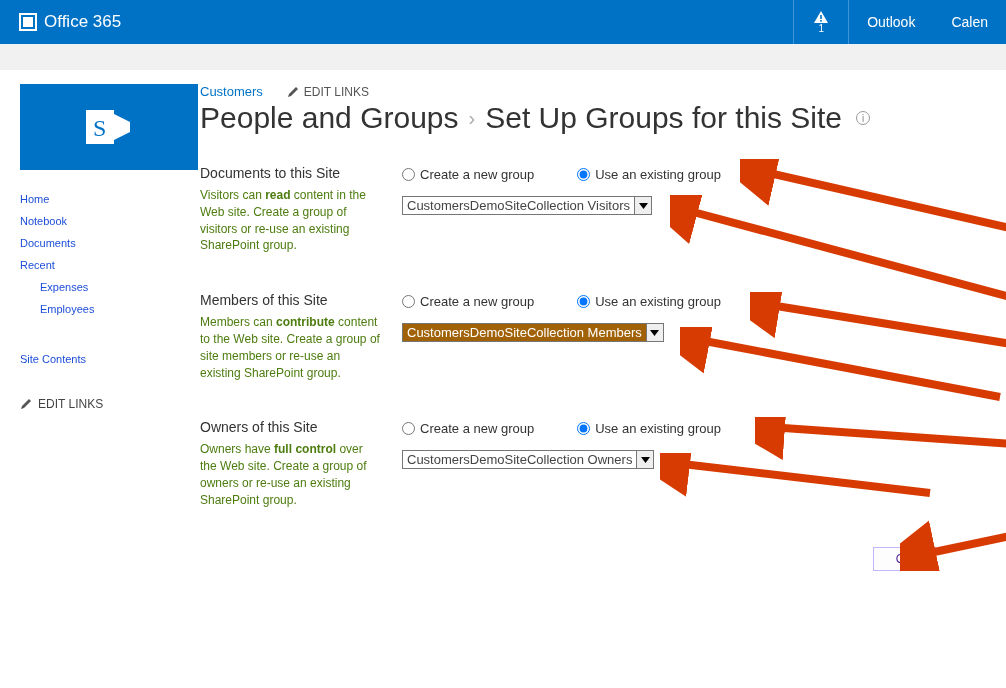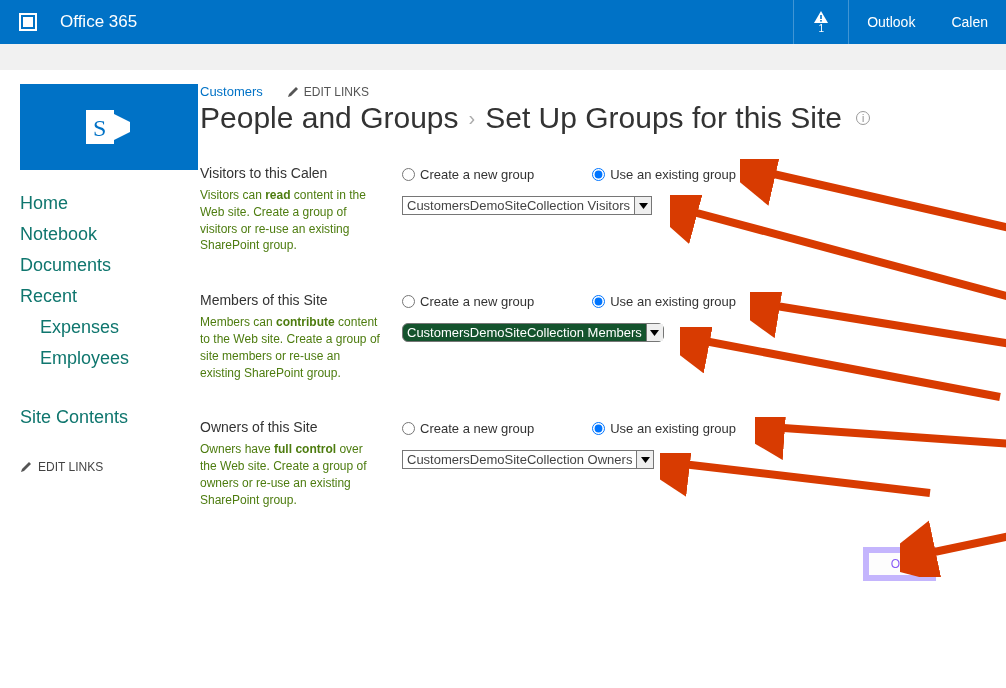--- a/index.html
+++ b/index.html
@@ -1,70 +1,70 @@
 <!DOCTYPE html>
 <html><head>
 <meta charset="utf-8">
 <style>
   * { box-sizing: border-box; margin: 0; padding: 0; }
   body { font-family: "Segoe UI", Arial, sans-serif; font-size: 13px; color: #444; background: #fff; width: 1006px; }
   
   
   .topbar { background: #0072c6; height: 44px; display: flex; align-items: center; color: #fff; position: relative; }
-  .brand { display: flex; align-items: center; padding-left: 18px; gap: 22px; font-size: 17px; }
+  .brand { display: flex; align-items: center; padding-left: 18px; gap: 6px; font-size: 17px; }
   .brand-icon { width: 20px; height: 20px; }
   .topbar-right { margin-left: auto; display: flex; align-items: stretch; height: 100%; }
   .notif { width: 56px; display: flex; flex-direction: column; align-items: center; justify-content: center; border-left: 1px solid rgba(255,255,255,0.25); border-right: 1px solid rgba(255,255,255,0.25); font-size: 10px; }
   .notif svg { width: 14px; height: 12px; }
   .topnav-item { padding: 0 18px; display: flex; align-items: center; font-size: 14px; }
   
   
   .graystrip { background: #f1f1f1; height: 26px; }
   
   
   .main { display: flex; }
   .leftcol { width: 200px; flex-shrink: 0; }
   .rightcol { flex: 1; padding-top: 14px; }
   
   .site-logo { width: 178px; height: 86px; background: #0072c6; margin-left: 20px; margin-top: 14px; display: flex; align-items: center; justify-content: center; }
   .site-logo svg { width: 54px; height: 54px; }
   
   .sidenav { margin-top: 18px; margin-left: 20px; }
-  .sidenav li { list-style: none; padding: 5px 0; font-size: 18px; color: #0f766e; cursor: pointer; }
+  .sidenav li { list-style: none; padding: 5px 0; font-size: 11px; color: #1d4ed8; cursor: pointer; }
   .sidenav li.indent { padding-left: 20px; }
   .sidenav .edit-links { margin-top: 22px; color: #444; font-size: 12px; display: flex; align-items: center; gap: 6px; }
   .pencil { width: 12px; height: 12px; }
   
   .breadcrumb { display: flex; gap: 24px; font-size: 13px; }
   .breadcrumb a { color: #0072c6; text-decoration: none; }
   .breadcrumb .edit { color: #555; display: flex; align-items: center; gap: 5px; font-size: 12px; }
   
   .page-title { font-size: 30px; font-weight: 200; color: #333; margin-top: 2px; display: flex; align-items: center; gap: 10px; }
   .page-title .sep { color: #aaa; font-size: 20px; }
   .info-icon { width: 14px; height: 14px; border: 1px solid #999; border-radius: 50%; display: inline-flex; align-items: center; justify-content: center; font-size: 10px; color: #888; margin-left: 4px; }
   
   .form-area { margin-top: 30px; }
   .section { display: flex; margin-bottom: 38px; position: relative; }
   .section-desc { width: 202px; padding-right: 20px; }
   .section-desc h3 { font-size: 14px; font-weight: 400; color: #333; margin-bottom: 6px; }
   .section-desc p { font-size: 12px; color: #4d7c0f; line-height: 1.4; }
   .section-desc b { font-weight: 600; }
   .section-controls { flex: 1; padding-top: 2px; }
-  .radio-row { display: flex; gap: 58px; margin-bottom: 14px; font-size: 13px; color: #333; }
+  .radio-row { display: flex; gap: 43px; margin-bottom: 14px; font-size: 13px; color: #333; }
   .radio-opt { display: flex; align-items: center; gap: 5px; }
   .radio-opt input { margin: 0; }
   .dropdown { display: inline-flex; align-items: stretch; border: 1px solid #767676; background: #fff; font-size: 13px; text-align: center; }
-  .dropdown.highlight { background: #14532d; color: #fff; border-radius: 6px; }
+  .dropdown.highlight { background: #a16207; color: #fff; }
   .dropdown-text { padding: 1px 4px; }
   .dropdown-btn { width: 17px; border-left: 1px solid #767676; display: flex; align-items: center; justify-content: center; background: #efefef; }
   .dropdown.highlight .dropdown-btn { background: #efefef; color: #000; }
   .dropdown-btn svg { width: 9px; height: 6px; }
   
   .btn-row { display: flex; justify-content: flex-end; padding-right: 70px; }
-  .ok-btn { border: 6px solid #c4b5fd; background: #fdfdfd; padding: 4px 22px; font-size: 12px; color: #8b5cf6; cursor: pointer; }
+  .ok-btn { border: 1px solid #c4b5fd; background: #fdfdfd; padding: 4px 22px; font-size: 12px; color: #4c1d95; cursor: pointer; }
   
   
   .arrow { position: absolute; pointer-events: none; }
 </style>
 </head>
 <body>
 
 <div class="topbar">
   <div class="brand">
     <svg class="brand-icon" viewBox="0 0 20 20">
@@ -130,21 +130,21 @@
       <span>People and Groups</span>
       <span class="sep">›</span>
       <span>Set Up Groups for this Site</span>
       <span class="info-icon">i</span>
     </div>
 
     <div class="form-area">
 
       <div class="section">
         <div class="section-desc">
-          <h3>Visitors to this Calen</h3>
+          <h3>Documents to this Site</h3>
           <p><span>Visitors can </span><b>read</b><span> content in the Web site. Create a group of visitors or re-use an existing SharePoint group.</span></p>
         </div>
         <div class="section-controls">
           <div class="radio-row">
             <label class="radio-opt">
                 <input type="radio" name="vis" style="">
                 <span>Create a new group</span>
               </label>
             <label class="radio-opt">
                 <input type="radio" name="vis" checked="" style="">

